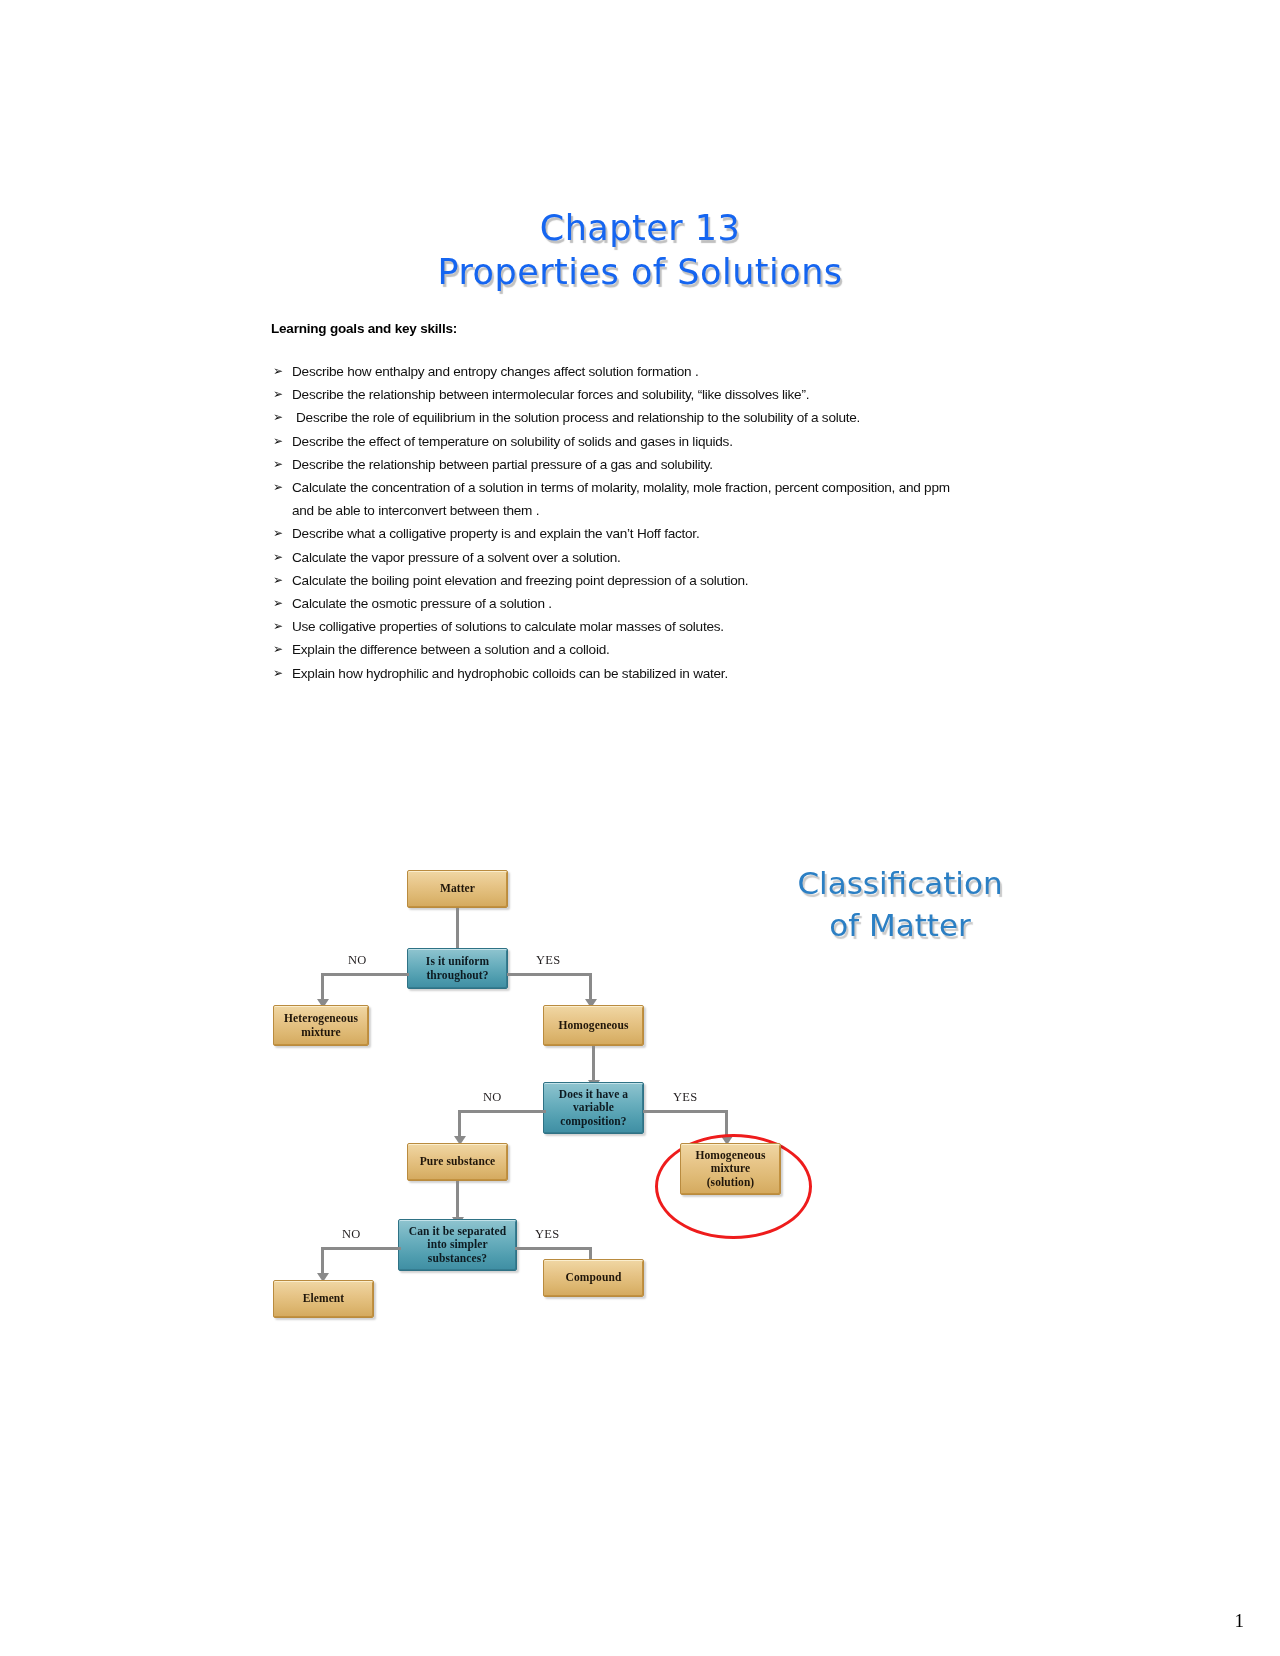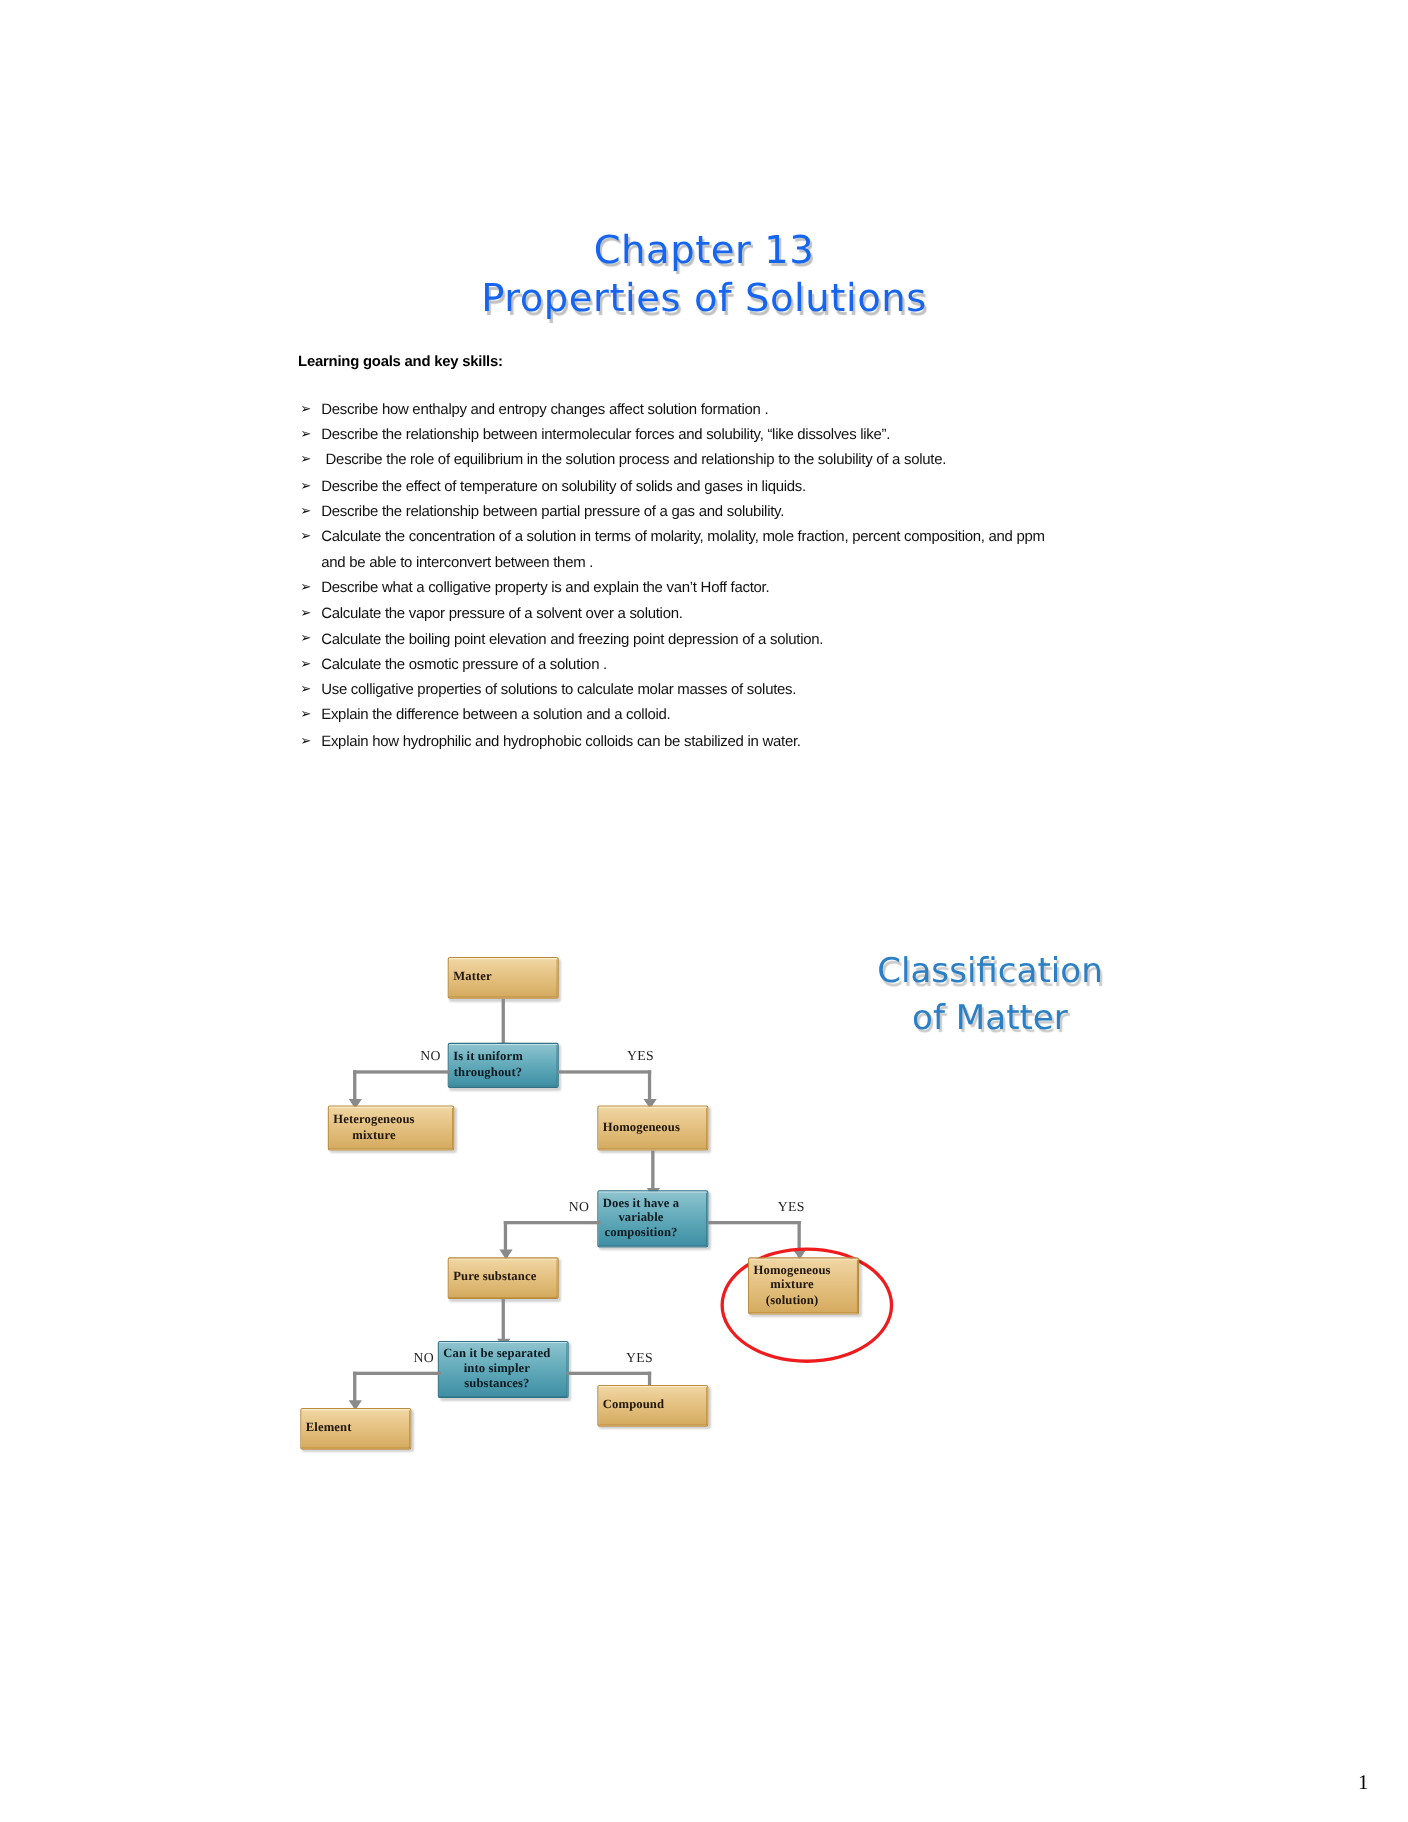--- a/index.html
+++ b/index.html
@@ -65,21 +65,21 @@
     font-size:31px;line-height:42px;
     text-shadow:2px 3px 1px rgba(150,150,150,.5);
     white-space:pre-line;
   }
 
   
   .flow{position:absolute;left:255px;top:860px;width:580px;height:470px;}
   .node{
     position:absolute;
     box-sizing:border-box;
-    display:flex;align-items:center;
+    display:flex;align-items:center;justify-content:center;
     text-align:center;
     font-family:"Liberation Serif",serif;
     font-weight:bold;
     font-size:11.5px;
     line-height:13.5px;
     color:#1a1208;
     border-radius:2px;
     letter-spacing:.1px;
     padding:2px 4px;
   }
@@ -100,21 +100,21 @@
   .conn.v{width:3px;}
   .arrow{
     position:absolute;width:0;height:0;
     border-left:6px solid transparent;
     border-right:6px solid transparent;
     border-top:9px solid #8a8a8a;
   }
   .yn{
     position:absolute;
     font-family:"Liberation Serif",serif;
-    font-size:12.5px;color:#231f20;letter-spacing:.3px;margin-left:34px;
+    font-size:12.5px;color:#231f20;letter-spacing:.3px;
   }
   .highlight-ellipse{
     position:absolute;
     border:3px solid #ee1c1c;
     border-radius:50%;
     background:transparent;
   }
 
   
   .page-number{
@@ -171,21 +171,21 @@
     <div class="yn" style="left:281px;top:93px;">YES</div>
 
     <div class="conn h" style="left:66px;top:113px;width:88px;"></div>
     <div class="conn v" style="left:66px;top:113px;height:30px;"></div>
     <div class="arrow" style="left:62px;top:139px;"></div>
 
     <div class="conn h" style="left:252px;top:113px;width:85px;"></div>
     <div class="conn v" style="left:334px;top:113px;height:30px;"></div>
     <div class="arrow" style="left:330px;top:139px;"></div>
 
-    <div class="node tan" style="left:18px;top:145px;width:115px;height:41px;white-space:pre-line;margin-left:25px;">
+    <div class="node tan" style="left:18px;top:145px;width:96px;height:41px;white-space:pre-line;">
       <span>Heterogeneous
 mixture</span>
     </div>
 
     <div class="node tan" style="left:288px;top:145px;width:101px;height:41px;">
       <span>Homogeneous</span>
     </div>
 
     <div class="conn v" style="left:337px;top:186px;height:38px;"></div>
     <div class="arrow" style="left:333px;top:220px;"></div>

